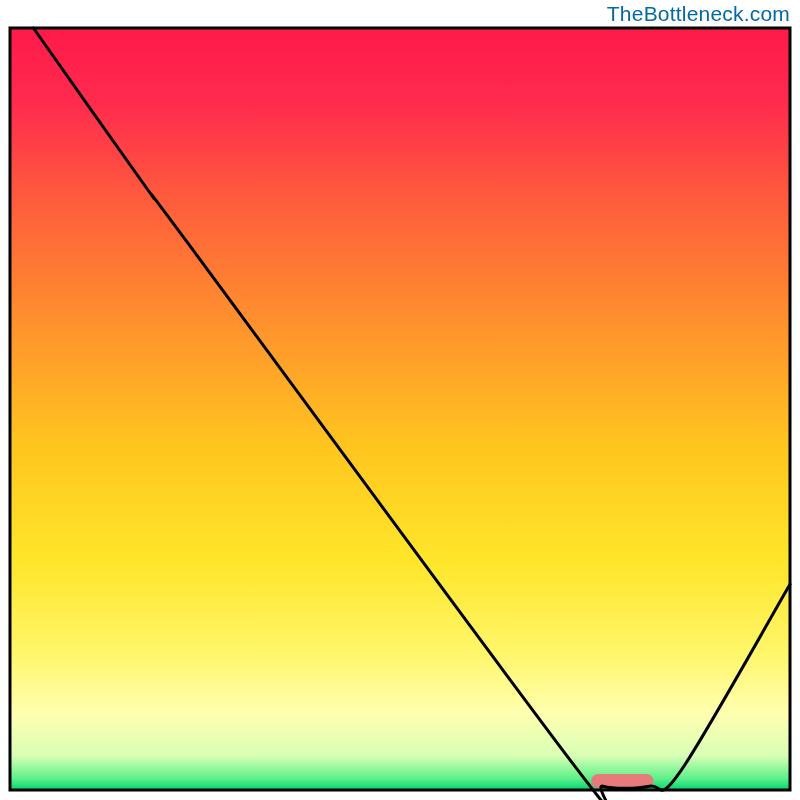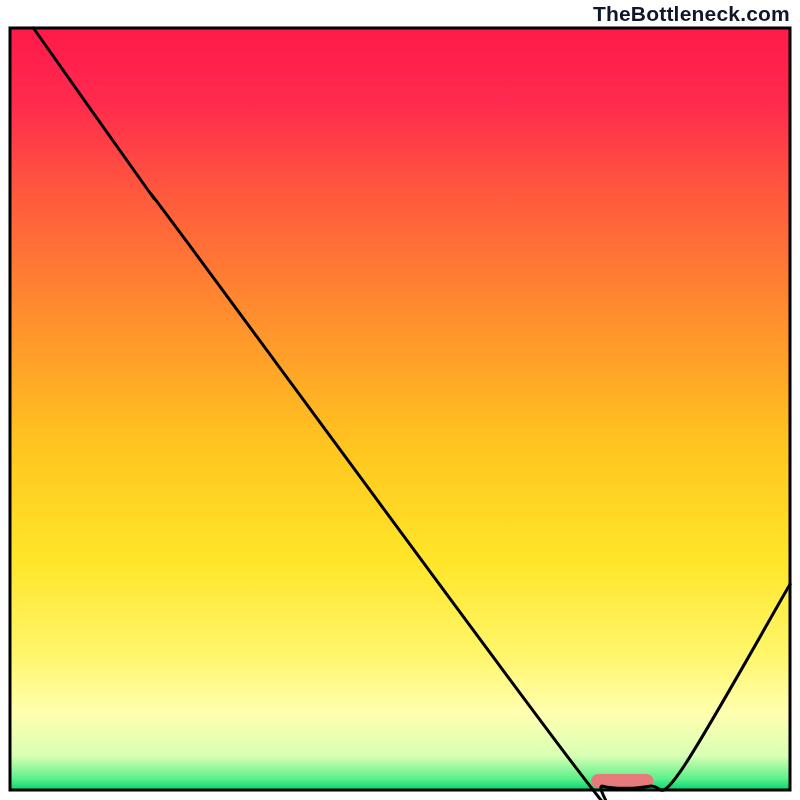--- a/index.html
+++ b/index.html
@@ -14,22 +14,22 @@
   .chart-wrap {
     position: relative;
     width: 800px;
     height: 800px;
   }
   .watermark {
     position: absolute;
     top: 2px;
     right: 10px;
     font-size: 21px;
-    font-weight: 700;
-    color: #0f172a;
+    font-weight: 400;
+    color: #0369a1;
     letter-spacing: 0.2px;
   }
   svg {
     display: block;
   }
 </style>
 </head>
 <body>
 
 <div class="chart-wrap">

